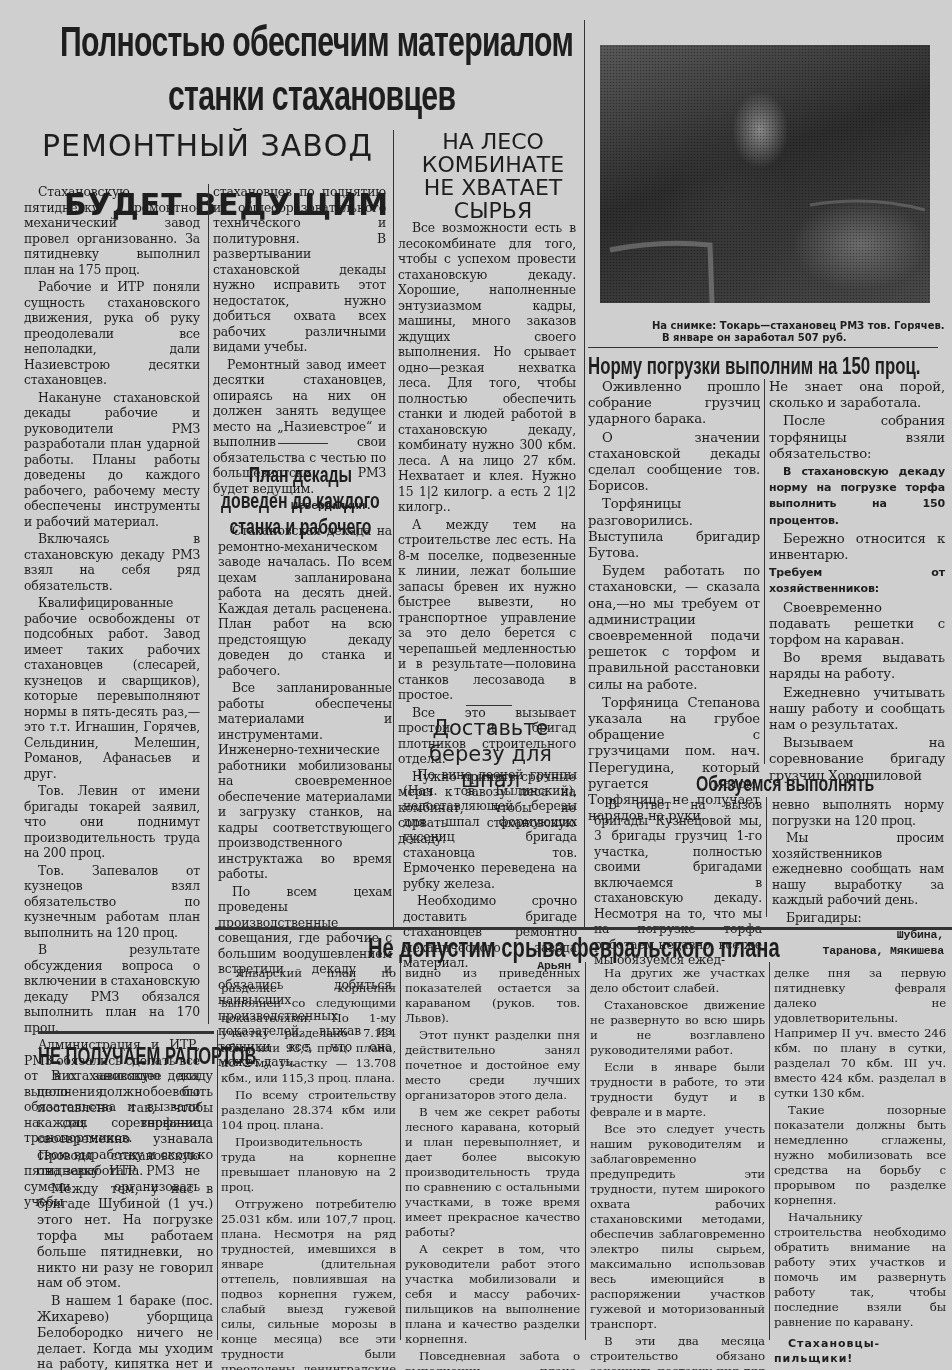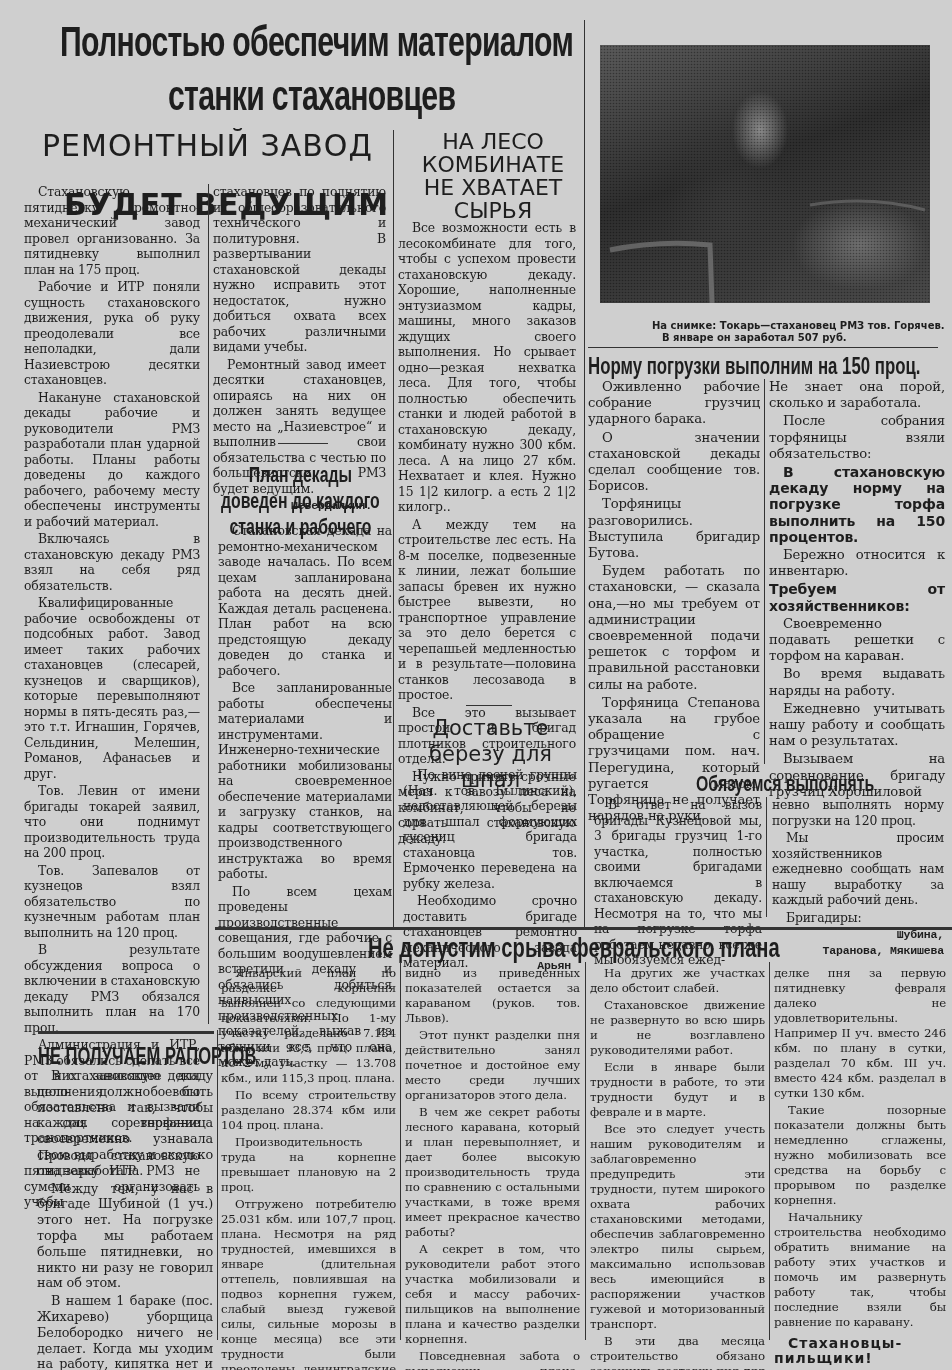--- a/index.html
+++ b/index.html
@@ -4,21 +4,21 @@
 <style>
   html,body{margin:0;padding:0;}
   body{width:952px;height:1370px;background:#cfcfcf;position:relative;overflow:hidden;
        font-family:"DejaVu Serif","Liberation Serif",serif;color:#1e1e1e;}
   .abs{position:absolute;}
   .cond{font-family:"Liberation Sans","DejaVu Sans",sans-serif;font-weight:bold;transform-origin:left top;}
   .hsans{font-family:"DejaVu Sans","Liberation Sans",sans-serif;}
   .col{position:absolute;font-size:12.4px;line-height:15.5px;text-align:justify;hyphens:auto;letter-spacing:-0.15px;}
   .col p{margin:0 0 2px 0;text-indent:14px;}
   .col p.sig{text-align:right;text-indent:0;font-weight:bold;font-family:Liberation Mono, monospace;font-size:11.5px;}
-  .col p.bold{font-weight:bold;font-family:"DejaVu Sans",sans-serif;font-size:14px;}
+  .col p.bold{font-weight:bold;font-family:"DejaVu Sans",sans-serif;font-size:11px;}
   .vr{position:absolute;width:1px;background:#333;}
   .hr{position:absolute;height:2px;background:#333;}
   .thin{height:1px;}
   .head{position:absolute;text-align:center;white-space:nowrap;}
 </style>
 </head>
 <body>
 
 <div class="head cond" style="left:60px;top:18px;font-size:42px;letter-spacing:-1px;transform:scaleX(0.72);">Полностью обеспечим материалом</div>
 <div class="head cond" style="left:168px;top:72px;font-size:42px;letter-spacing:-1px;transform:scaleX(0.72);">станки стахановцев</div>
@@ -101,21 +101,21 @@
   </svg>
 </div>
 <div class="abs hsans" style="left:632px;top:320px;font-size:10px;font-weight:bold;line-height:12px;margin-left:20px;">
   <div>На снимке: Токарь—стахановец РМЗ тов. Горячев.</div>
   <div style="padding-left:10px;">В январе он заработал 507 руб.</div>
 </div>
 <div class="hr thin" style="left:588px;top:347px;width:350px;"></div>
 
 <div class="abs cond" style="left:588px;top:352px;font-size:24px;white-space:nowrap;transform:scaleX(0.7);">Норму погрузки выполним на 150 проц.</div>
 <div class="col" style="left:588px;top:379px;width:172px;font-size:13.2px;line-height:16.2px;">
-  <p>Оживленно рабочие собрание грузчиц ударного барака.</p>
+  <p>Оживленно прошло собрание грузчиц ударного барака.</p>
   <p>О значении стахановской декады сделал сообщение тов. Борисов.</p>
   <p>Торфяницы разговорились. Выступила бригадир Бутова.</p>
   <p>Будем работать по стахановски, — сказала она,—но мы требуем от администрации своевременной подачи решеток с торфом и правильной расстановки силы на работе.</p>
   <p>Торфяница Степанова указала на грубое обращение с грузчицами пом. нач. Перегудина, который ругается матом. Торфяница не получает нарядов на руки.</p>
 </div>
 <div class="vr" style="left:764px;top:379px;height:385px;"></div>
 <div class="col" style="left:769px;top:379px;width:176px;font-size:13.2px;line-height:16.2px;">
   <p style="text-indent:0">Не знает она порой, сколько и заработала.</p>
   <p>После собрания торфяницы взяли обязательство:</p>
   <p class="bold">В стахановскую декаду норму на погрузке торфа выполнить на 150 процентов.</p>

